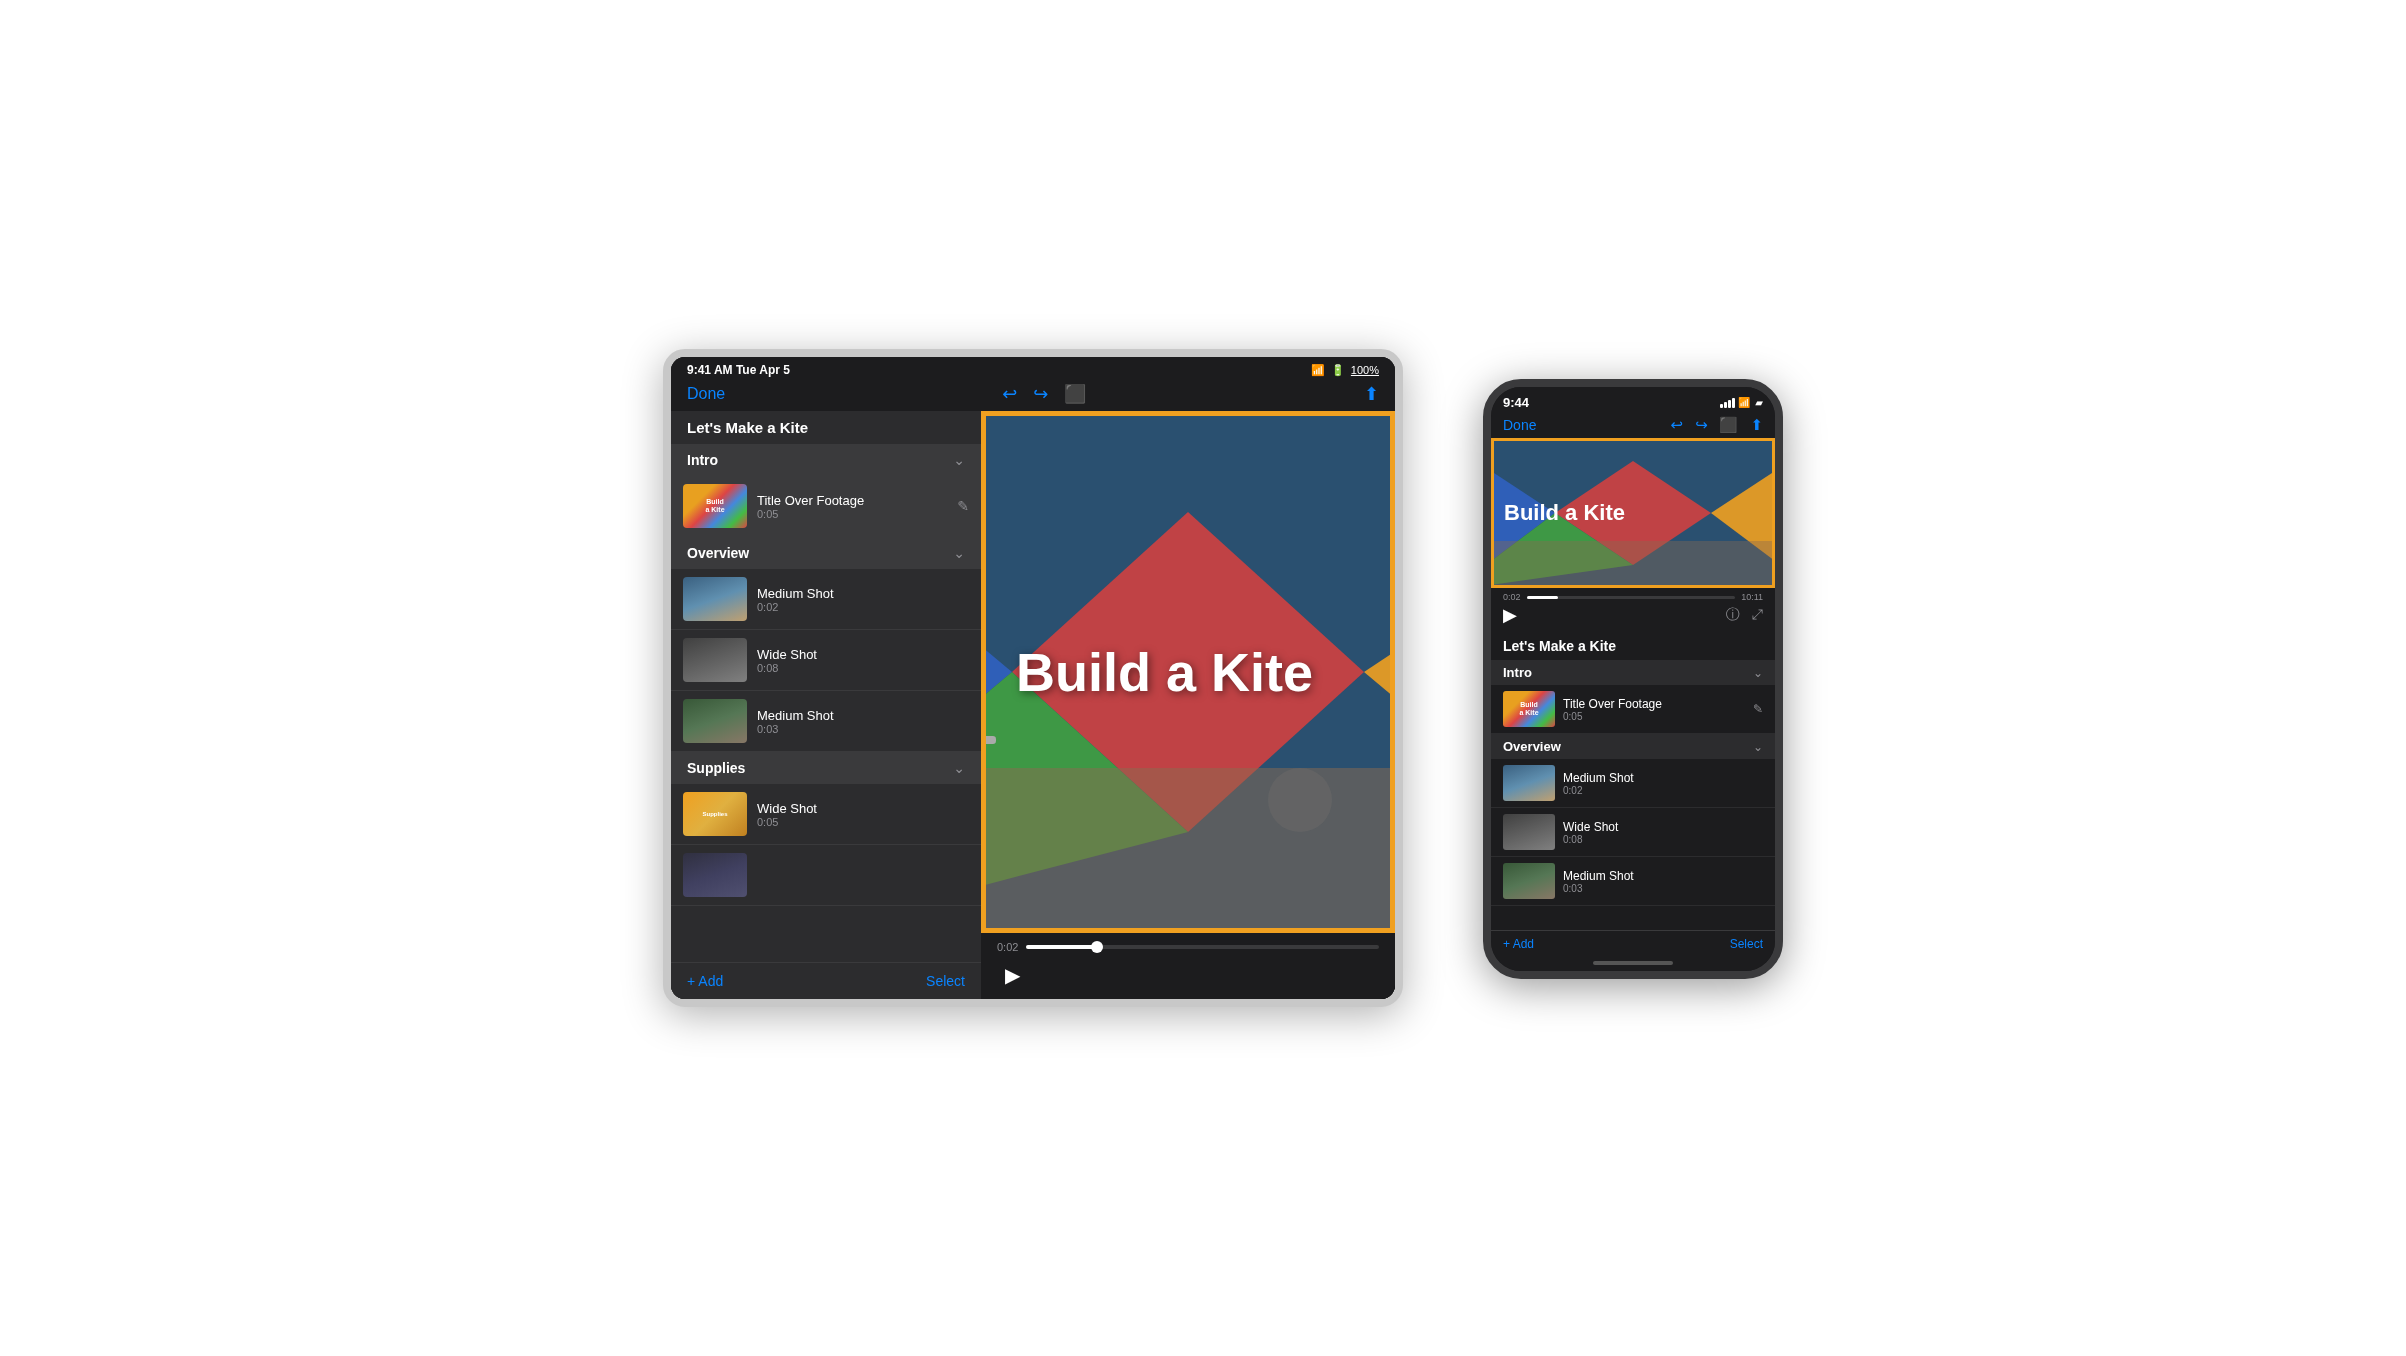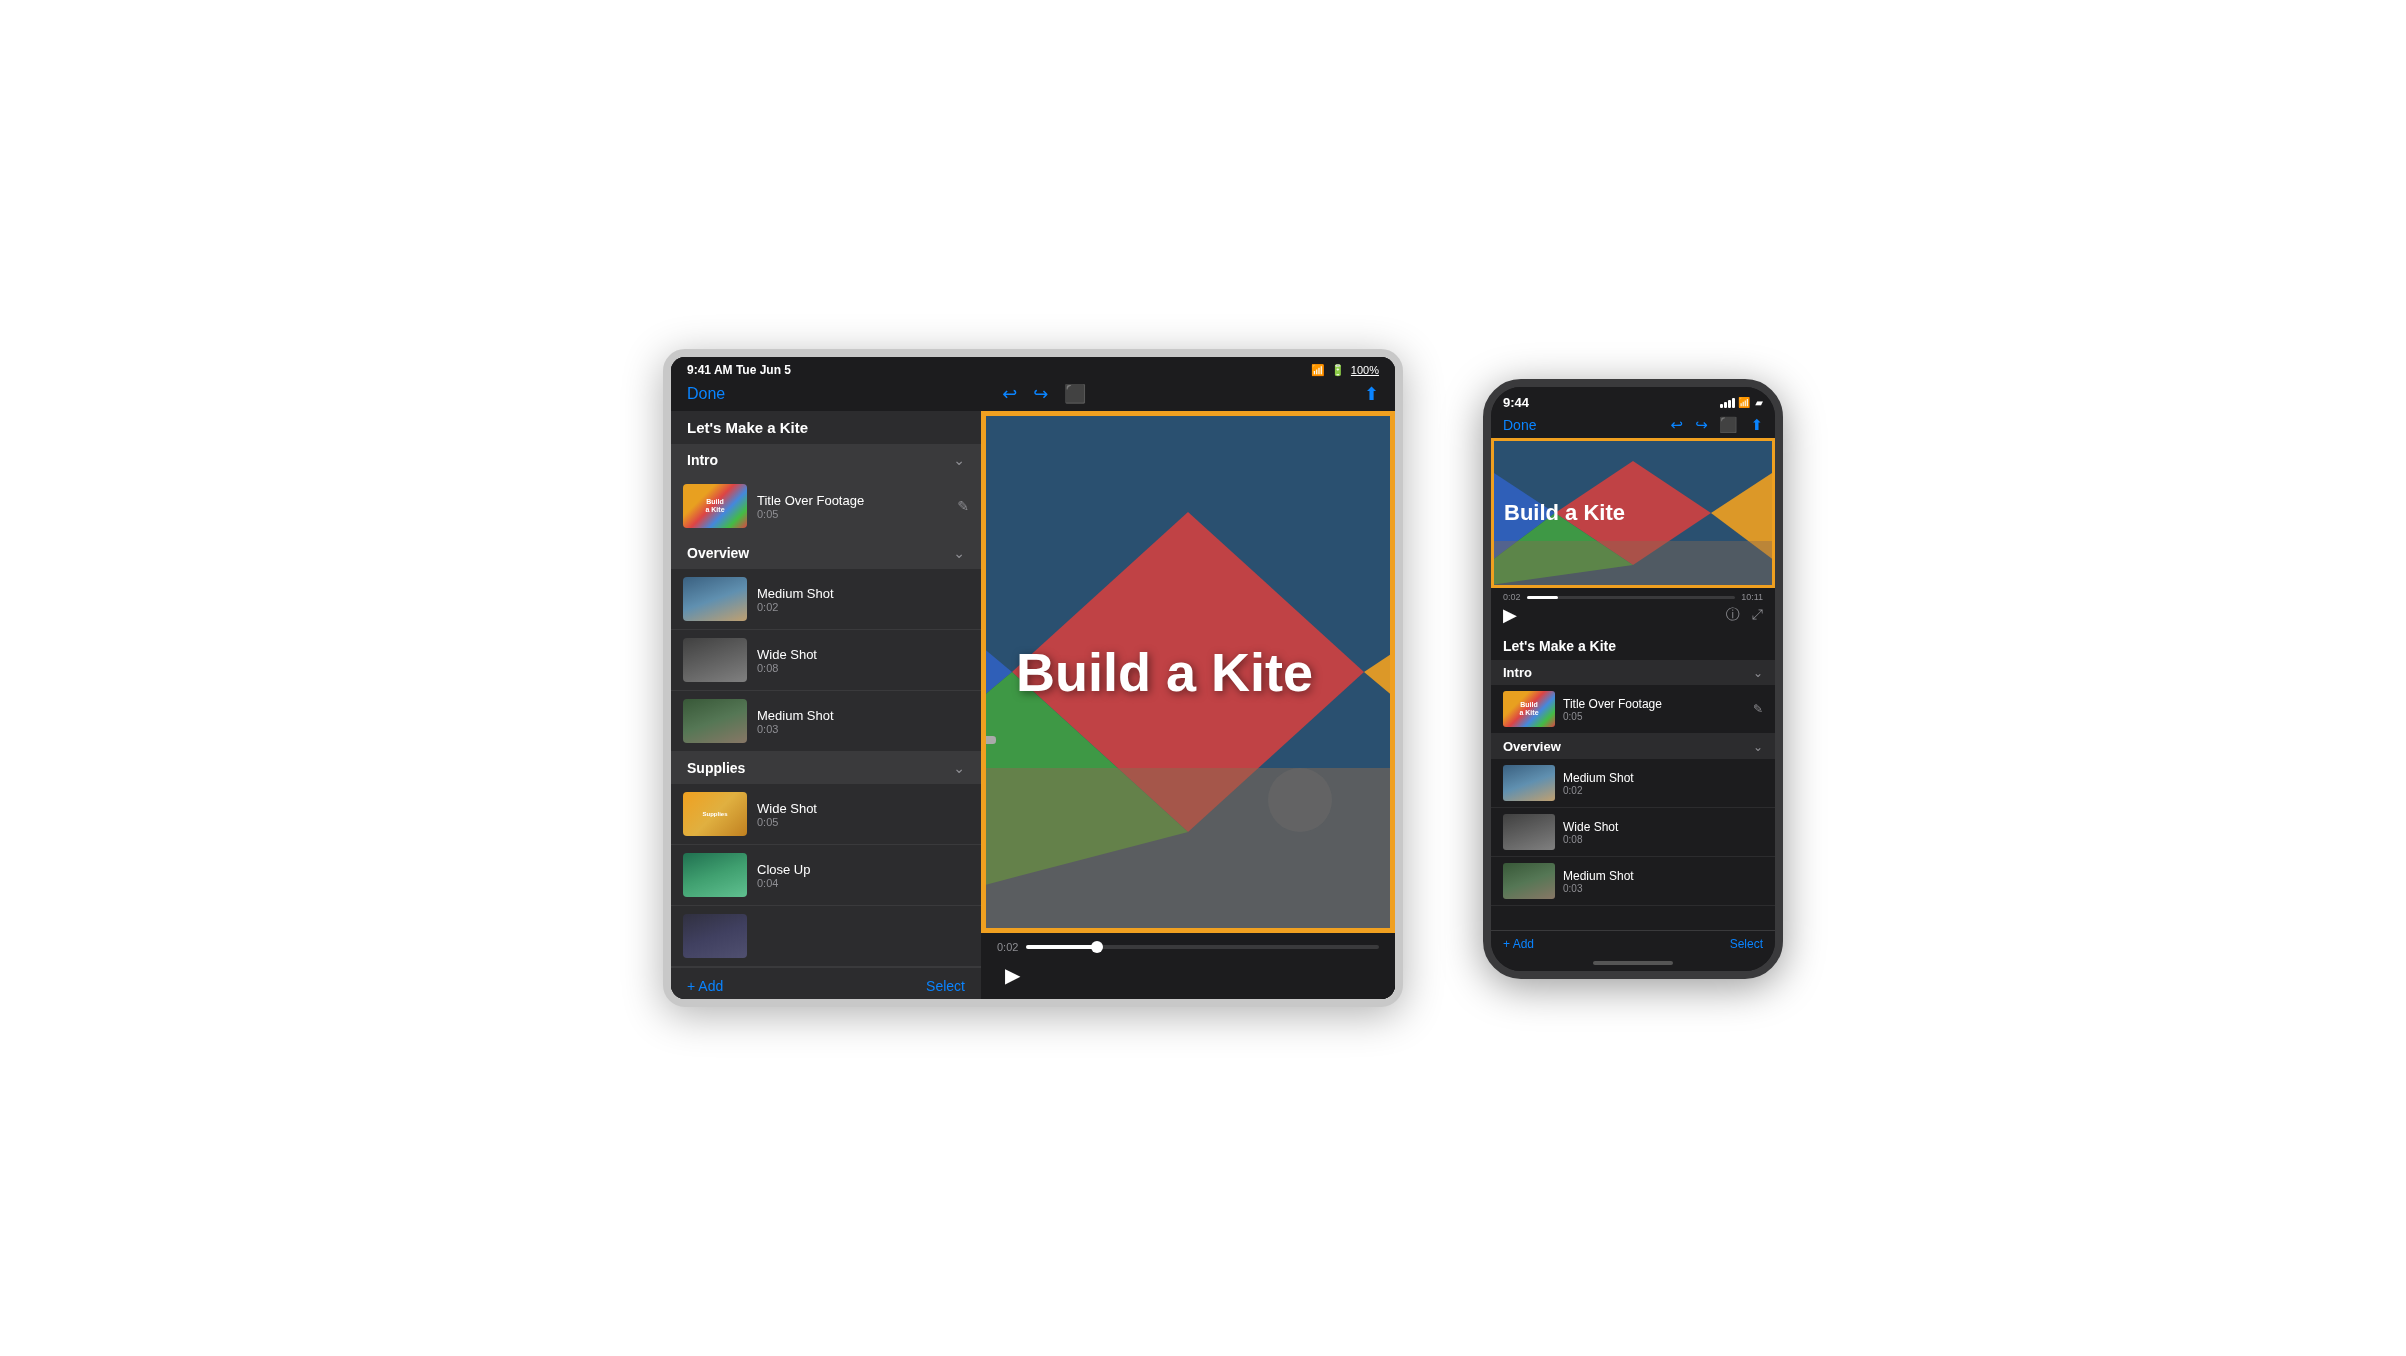--- a/index.html
+++ b/index.html
@@ -568,21 +568,21 @@
   </style>
 </head>
 <body>
 
 <div class="scene">
 
   <div class="ipad">
     <div class="ipad-inner">
 
       <div class="ipad-status">
-        <span class="ipad-status-time">9:41 AM  Tue Jun 5</span>
+        <span class="ipad-status-time">9:41 AM  Tue Apr 5</span>
         <div class="ipad-status-right">
           <span class="wifi-icon">📶</span>
           <span class="battery-icon">🔋</span>
           <span style="font-size:11px;color:#fff;text-decoration:underline;">100%</span>
         </div>
       </div>
 
       <div class="ipad-toolbar">
         <span class="ipad-done-btn">Done</span>
         <div class="ipad-toolbar-actions">
@@ -653,29 +653,20 @@
           </div>
           <div class="clip-item">
             <div class="clip-thumbnail">
               <div class="thumb-yellow">
                 <div style="font-size:6px;color:#fff;font-weight:700;text-align:center;">Supplies</div>
               </div>
             </div>
             <div class="clip-info">
               <div class="clip-name">Wide Shot</div>
               <div class="clip-duration">0:05</div>
-            </div>
-          </div>
-          <div class="clip-item">
-            <div class="clip-thumbnail">
-              <div class="thumb-supplies"></div>
-            </div>
-            <div class="clip-info">
-              <div class="clip-name">Close Up</div>
-              <div class="clip-duration">0:04</div>
             </div>
           </div>
           <div class="clip-item">
             <div class="clip-thumbnail">
               <div class="thumb-partial"></div>
             </div>
             <div class="clip-info">
               <div class="clip-name"></div>
               <div class="clip-duration"></div>
             </div>

